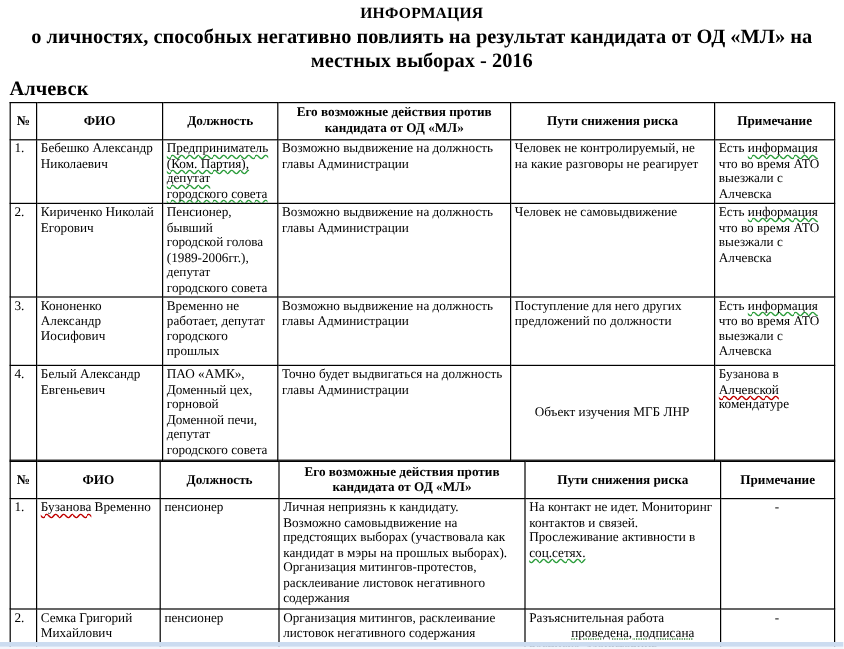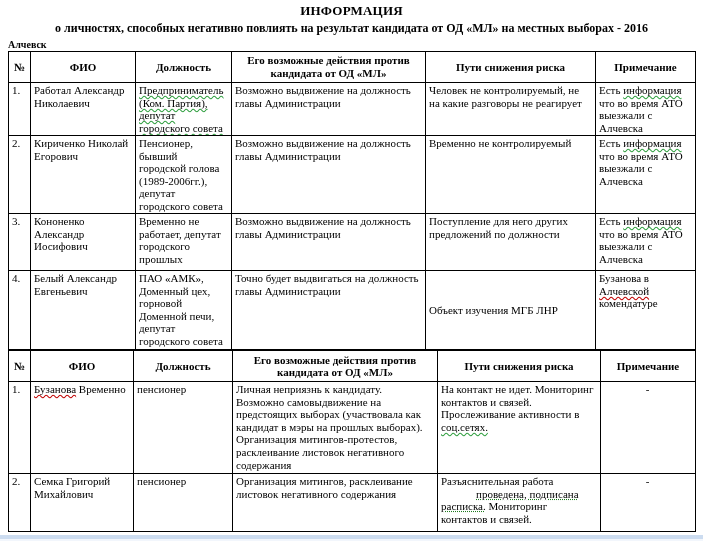--- a/index.html
+++ b/index.html
@@ -10,44 +10,44 @@
     color:#000;
     position:relative;
     overflow:hidden;
   }
   .doc { padding:2px 8px 0 8px; }
   .title {
     font-size:13px; font-weight:bold; text-align:center;
     margin:1px 0 0 0; letter-spacing:0.2px;
   }
   .subtitle {
-    font-size:12px; font-weight:bold; text-align:center;
+    font-size:17px; font-weight:bold; text-align:center;
     margin:2px 0 0 0;
   }
   .city-label {
-    font-size:10px; font-weight:bold;
+    font-size:17px; font-weight:bold;
     margin:3px 0 1px 0;
   }
   table.doc-table {
     border-collapse:collapse; table-layout:fixed;
     width:687px;
   }
   .doc-table th, .doc-table td {
     border:1px solid #000;
     font-size:11px; line-height:1.14;
     padding:1px 4px 1px 3px;
     vertical-align:top;
     word-wrap:break-word;
     overflow:hidden;
   }
   .doc-table th {
     font-weight:bold; text-align:center; vertical-align:middle;
     padding:1px 2px;
   }
-  td.center-cell { vertical-align:middle; }
+  td.center-cell { text-align:center; vertical-align:middle; }
   td.dash-cell { text-align:center; }
   .u { }
   .wavy-green { text-decoration-line: underline; text-decoration-style: wavy; text-decoration-color:#2e9e3e; text-decoration-skip-ink:none; }
   .wavy-red   { text-decoration-line: underline; text-decoration-style: wavy; text-decoration-color:#c00000; text-decoration-skip-ink:none; }
   .dotted-green { text-decoration-line: underline; text-decoration-style: dotted; text-decoration-color:#1f7a1f;margin-left:35px; }
   .bottom-edge {
     position:absolute; left:0; top:535px;
     width:703px; height:4px;
     background:#ccdcf0;
   }
@@ -79,32 +79,32 @@
         <tr style="height:31px">
       <th>№</th>
       <th>ФИО</th>
       <th>Должность</th>
       <th>Его возможные действия против кандидата от ОД «МЛ»</th>
       <th>Пути снижения риска</th>
       <th>Примечание</th>
     </tr>
     <tr style="height:49px">
       <td>1.</td>
-      <td>Работал Александр Николаевич</td>
+      <td>Бебешко Александр Николаевич</td>
       <td><span class="u"><span class="wavy-green">Предприниматель (Ком. Партия), депутат городского совета</span></span></td>
       <td>Возможно выдвижение на должность главы Администрации</td>
       <td>Человек не контролируемый, не на какие разговоры не реагирует</td>
       <td><span>Есть </span><span class="wavy-green">информация</span><span> что во время АТО выезжали с Алчевска</span></td>
     </tr>
     <tr style="height:68px">
       <td>2.</td>
       <td>Кириченко Николай Егорович</td>
       <td>Пенсионер, бывший городской голова (1989-2006гг.), депутат городского совета</td>
       <td>Возможно выдвижение на должность главы Администрации</td>
-      <td>Временно не контролируемый</td>
+      <td>Человек не самовыдвижение</td>
       <td><span>Есть </span><span class="wavy-green">информация</span><span> что во время АТО выезжали с Алчевска</span></td>
     </tr>
     <tr style="height:57px">
       <td>3.</td>
       <td>Кононенко Александр Иосифович</td>
       <td>Временно не работает, депутат городского прошлых</td>
       <td>Возможно выдвижение на должность главы Администрации</td>
       <td>Поступление для него других предложений по должности</td>
       <td><span>Есть </span><span class="wavy-green">информация</span><span> что во время АТО выезжали с Алчевска</span></td>
     </tr>

